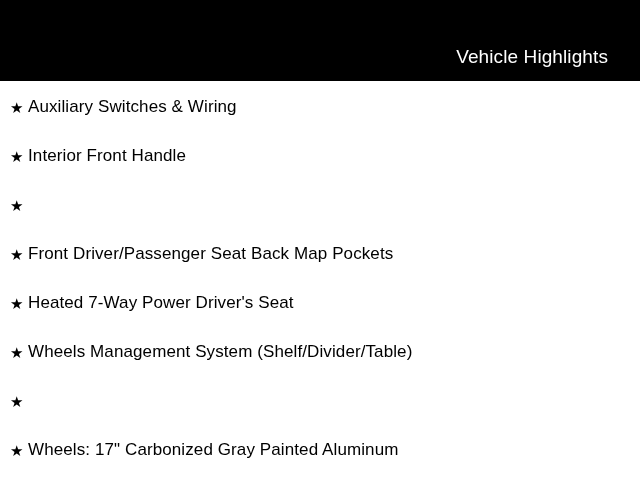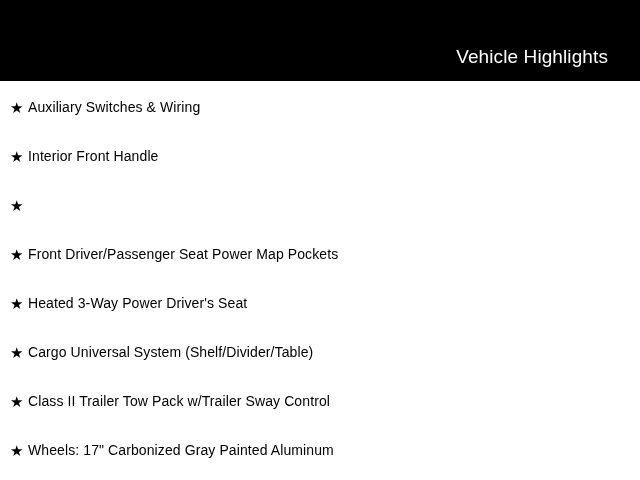--- a/index.html
+++ b/index.html
@@ -52,21 +52,21 @@
     width: 18px;
     color: #000000;
     font-size: 15px;
     line-height: 24px;
     text-align: left;
     padding-top: 1px;
   }
   .item-label {
     flex: 1 1 auto;
     color: #000000;
-    font-size: 14px;
+    font-size: 17px;
     line-height: 24px;
     letter-spacing: 0.1px;
     white-space: nowrap;
   }
 </style>
 </head>
 <body>
 
 <div class="page">
 
@@ -81,33 +81,32 @@
     </li>
     <li class="highlight-item">
       <span class="bullet-star">★</span>
       <span class="item-label">Interior Front Handle</span>
     </li>
     <li class="highlight-item">
       <span class="bullet-star">★</span>
     </li>
     <li class="highlight-item">
       <span class="bullet-star">★</span>
-      <span class="item-label">Front Driver/Passenger Seat Power Map Pockets</span>
+      <span class="item-label">Front Driver/Passenger Seat Back Map Pockets</span>
     </li>
     <li class="highlight-item">
       <span class="bullet-star">★</span>
-      <span class="item-label">Heated 3-Way Power Driver's Seat</span>
+      <span class="item-label">Heated 7-Way Power Driver's Seat</span>
     </li>
     <li class="highlight-item">
       <span class="bullet-star">★</span>
-      <span class="item-label">Cargo Universal System (Shelf/Divider/Table)</span>
+      <span class="item-label">Wheels Management System (Shelf/Divider/Table)</span>
     </li>
     <li class="highlight-item">
       <span class="bullet-star">★</span>
-      <span class="item-label">Class II Trailer Tow Pack w/Trailer Sway Control</span>
     </li>
     <li class="highlight-item">
       <span class="bullet-star">★</span>
       <span class="item-label">Wheels: 17" Carbonized Gray Painted Aluminum</span>
     </li>
   </ul>
 
 </div>
 
 </body></html>

